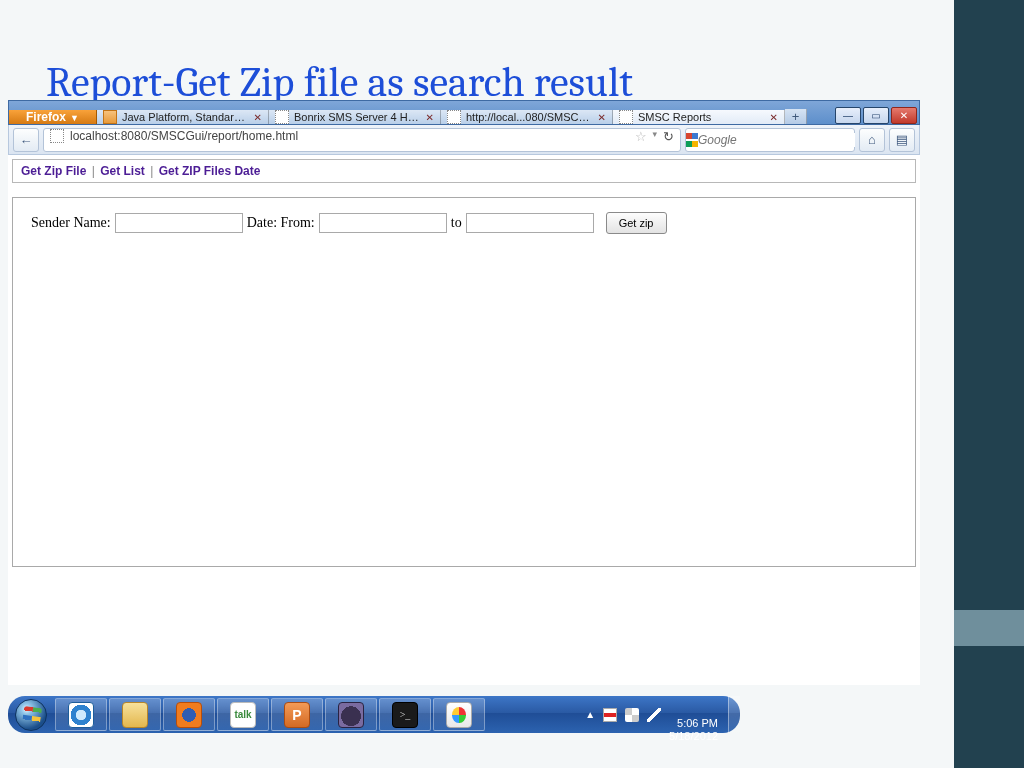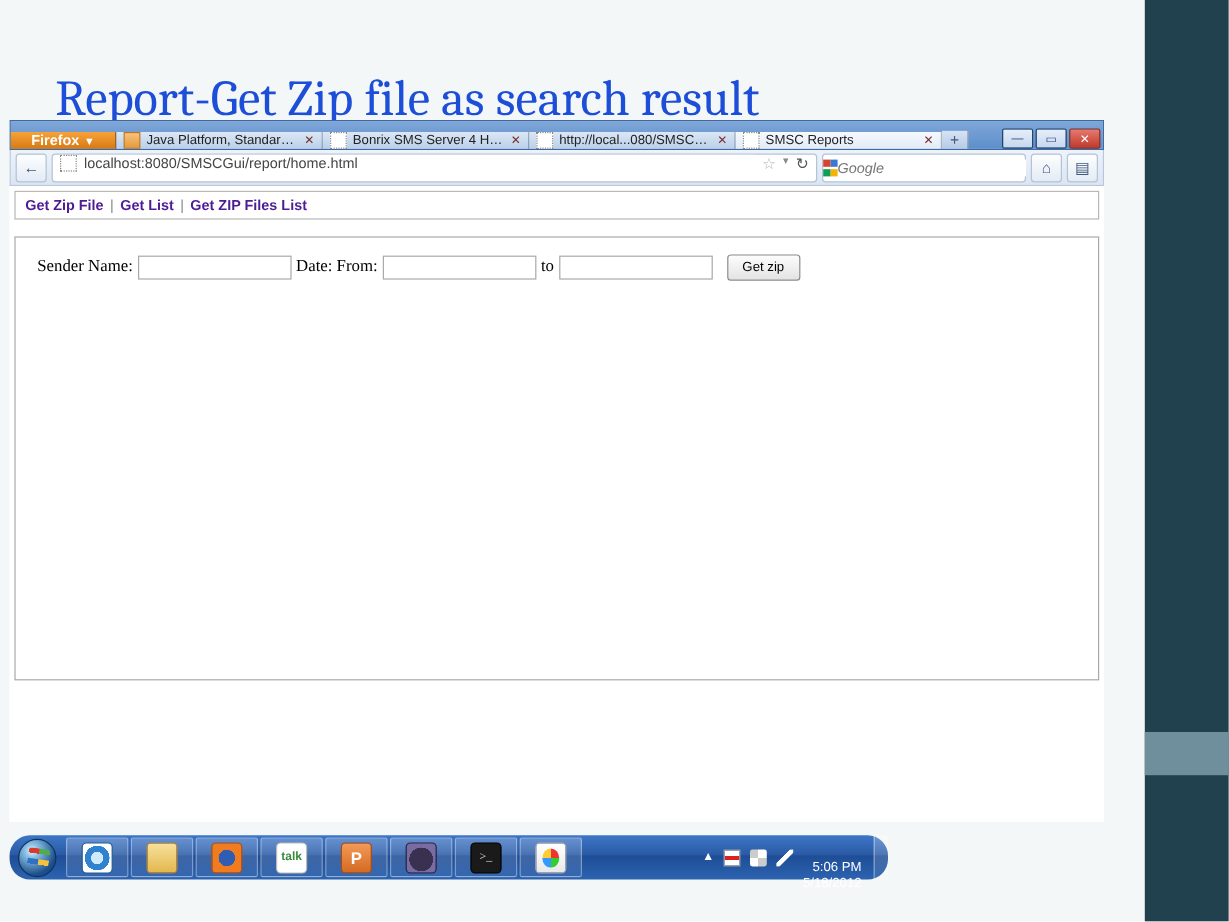--- a/index.html
+++ b/index.html
@@ -295,21 +295,21 @@
       <span>▤</span>
     </div>
   </div>
 
   <div class="page">
     <div class="breadcrumb">
       <a href="#">Get Zip File</a>
       <span class="sep">|</span>
       <a href="#">Get List</a>
       <span class="sep">|</span>
-      <a href="#">Get ZIP Files List</a>
+      <a href="#">Get ZIP Files Date</a>
     </div>
     <div class="formbox">
       <div class="formrow">
         <label>Sender Name:</label>
         <input class="txt w-sender" type="text" style="">
         <label>Date: From:</label>
         <input class="txt w-date" type="text" style="">
         <label>to</label>
         <input class="txt w-date" type="text" style="">
         <button class="btn">Get zip</button>

